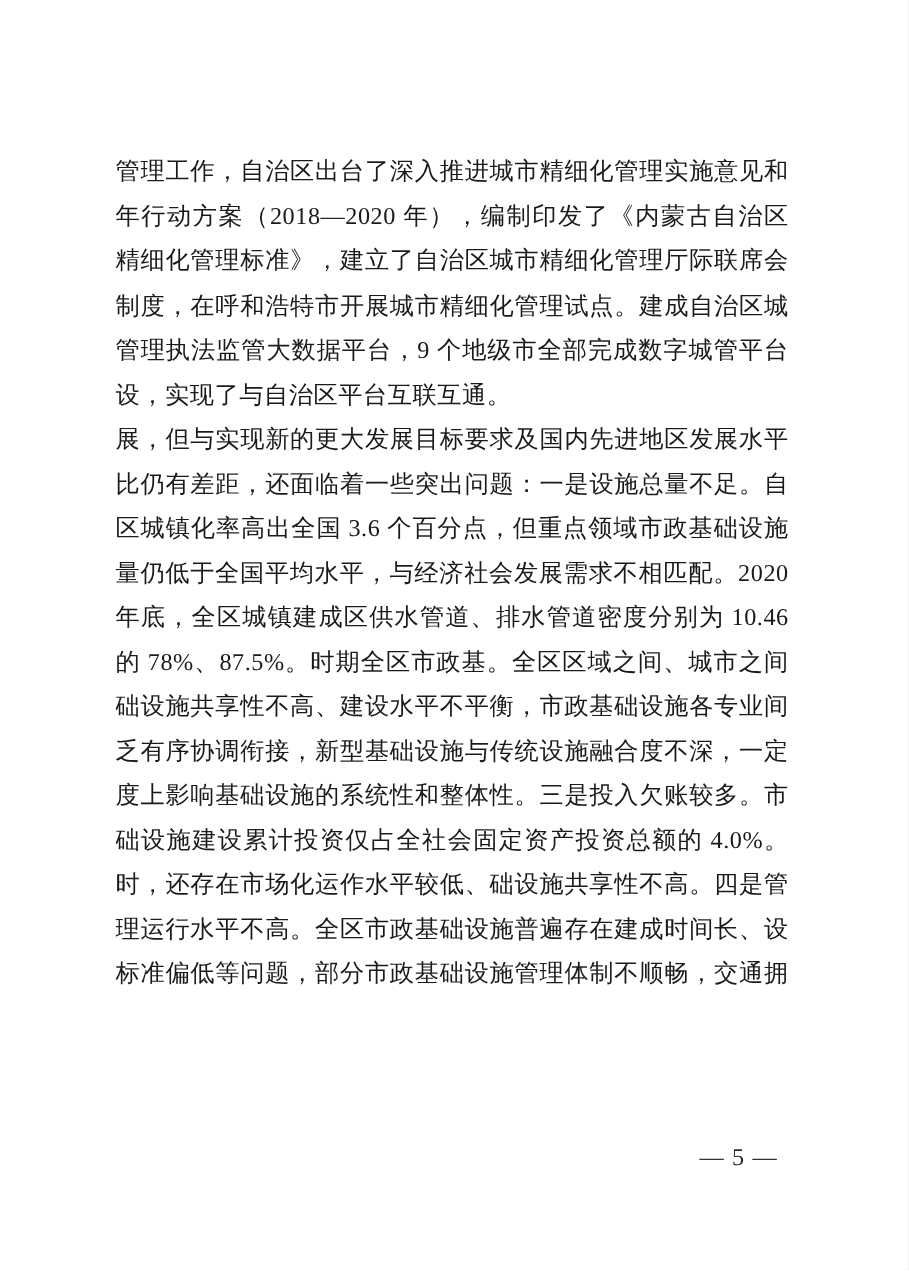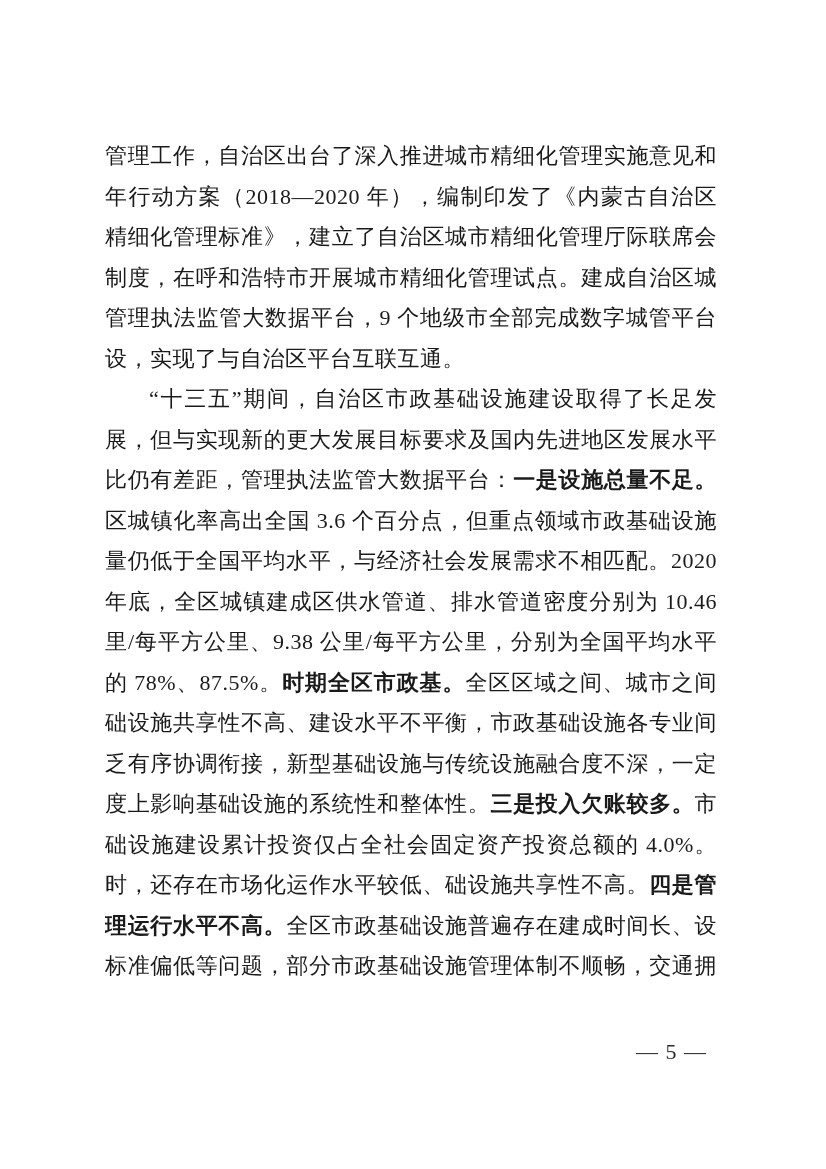--- a/index.html
+++ b/index.html
@@ -38,21 +38,21 @@
     letter-spacing: 0.5px;
   }
   .line.align-left {
     text-align: right;
     text-align-last: left;
   }
   .line.indent-2 {
     padding-left: 44px;
   }
   .seg-bold {
-    font-weight: 700;
+    font-weight: 400;
     margin-top: 45px;
   }
   .page-num {
     position: absolute;
     top: 1040px;
     left: 636px;
     font-size: 22px;
     line-height: 24px;
     letter-spacing: 1px;
     color: #2b2b2b;
@@ -66,27 +66,25 @@
   <div class="doc-body" style="color: rgb(26, 26, 26);">
       <div class="paragraph">
         <div class="line"><span class="seg">管理工作，自治区出台了深入推进城市精细化管理实施意见和三</span></div>
         <div class="line"><span class="seg">年行动方案（2018—2020 年），编制印发了《内蒙古自治区城市</span></div>
         <div class="line"><span class="seg">精细化管理标准》，建立了自治区城市精细化管理厅际联席会议</span></div>
         <div class="line"><span class="seg">制度，在呼和浩特市开展城市精细化管理试点。建成自治区城市</span></div>
         <div class="line"><span class="seg">管理执法监管大数据平台，9 个地级市全部完成数字城管平台建</span></div>
         <div class="line align-left"><span class="seg">设，实现了与自治区平台互联互通。</span></div>
       </div>
       <div class="paragraph">
-        <div class="line indent-2"><span class="seg">“十三五”期间，自治区市政基础设施建设取得了长足发</span></div>
         <div class="line"><span class="seg">展，但与实现新的更大发展目标要求及国内先进地区发展水平相</span></div>
-        <div class="line"><span class="seg">比仍有差距，管理执法监管大数据平台：</span><span class="seg-bold">一是设施总量不足。</span><span class="seg">自治</span></div>
+        <div class="line"><span class="seg">比仍有差距，还面临着一些突出问题：</span><span class="seg-bold">一是设施总量不足。</span><span class="seg">自治</span></div>
         <div class="line"><span class="seg">区城镇化率高出全国 3.6 个百分点，但重点领域市政基础设施总</span></div>
         <div class="line"><span class="seg">量仍低于全国平均水平，与经济社会发展需求不相匹配。2020</span></div>
         <div class="line"><span class="seg">年底，全区城镇建成区供水管道、排水管道密度分别为 10.46 公</span></div>
-        <div class="line"><span class="seg">里/每平方公里、9.38 公里/每平方公里，分别为全国平均水平</span></div>
         <div class="line"><span class="seg">的 78%、87.5%。</span><span class="seg-bold">时期全区市政基。</span><span class="seg">全区区域之间、城市之间基</span></div>
         <div class="line"><span class="seg">础设施共享性不高、建设水平不平衡，市政基础设施各专业间缺</span></div>
         <div class="line"><span class="seg">乏有序协调衔接，新型基础设施与传统设施融合度不深，一定程</span></div>
         <div class="line"><span class="seg">度上影响基础设施的系统性和整体性。</span><span class="seg-bold">三是投入欠账较多。</span><span class="seg">市政</span></div>
         <div class="line"><span class="seg">础设施建设累计投资仅占全社会固定资产投资总额的 4.0%。同</span></div>
         <div class="line"><span class="seg">时，还存在市场化运作水平较低、础设施共享性不高。</span><span class="seg-bold">四是管</span></div>
         <div class="line"><span class="seg-bold">理运行水平不高。</span><span class="seg">全区市政基础设施普遍存在建成时间长、设计</span></div>
         <div class="line"><span class="seg">标准偏低等问题，部分市政基础设施管理体制不顺畅，交通拥</span></div>
       </div>
     </div>

